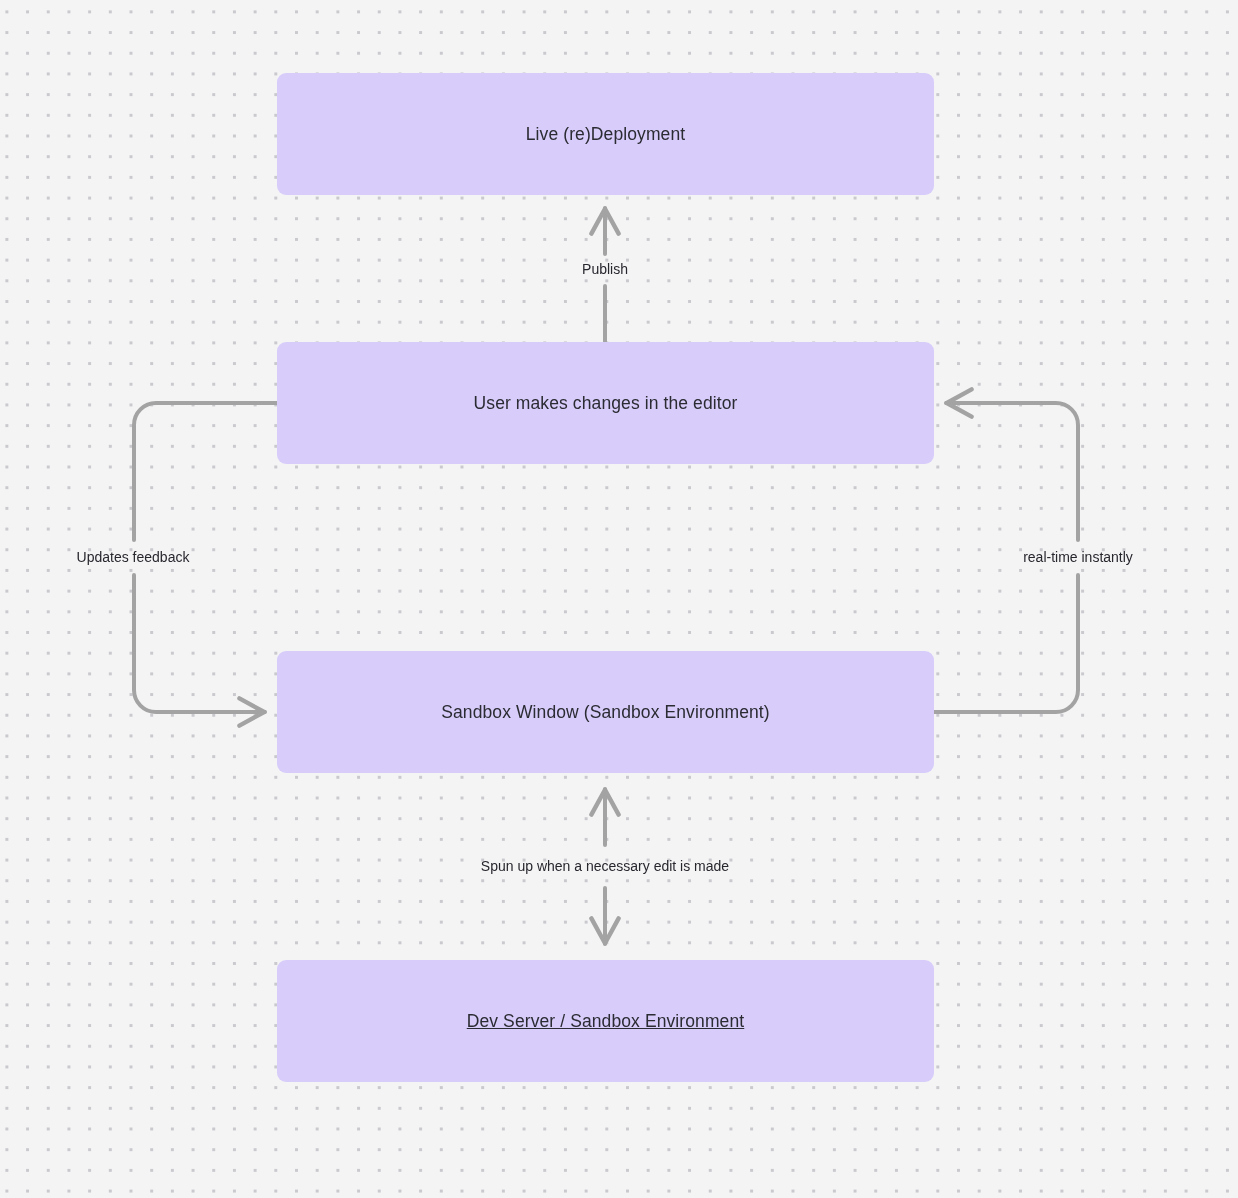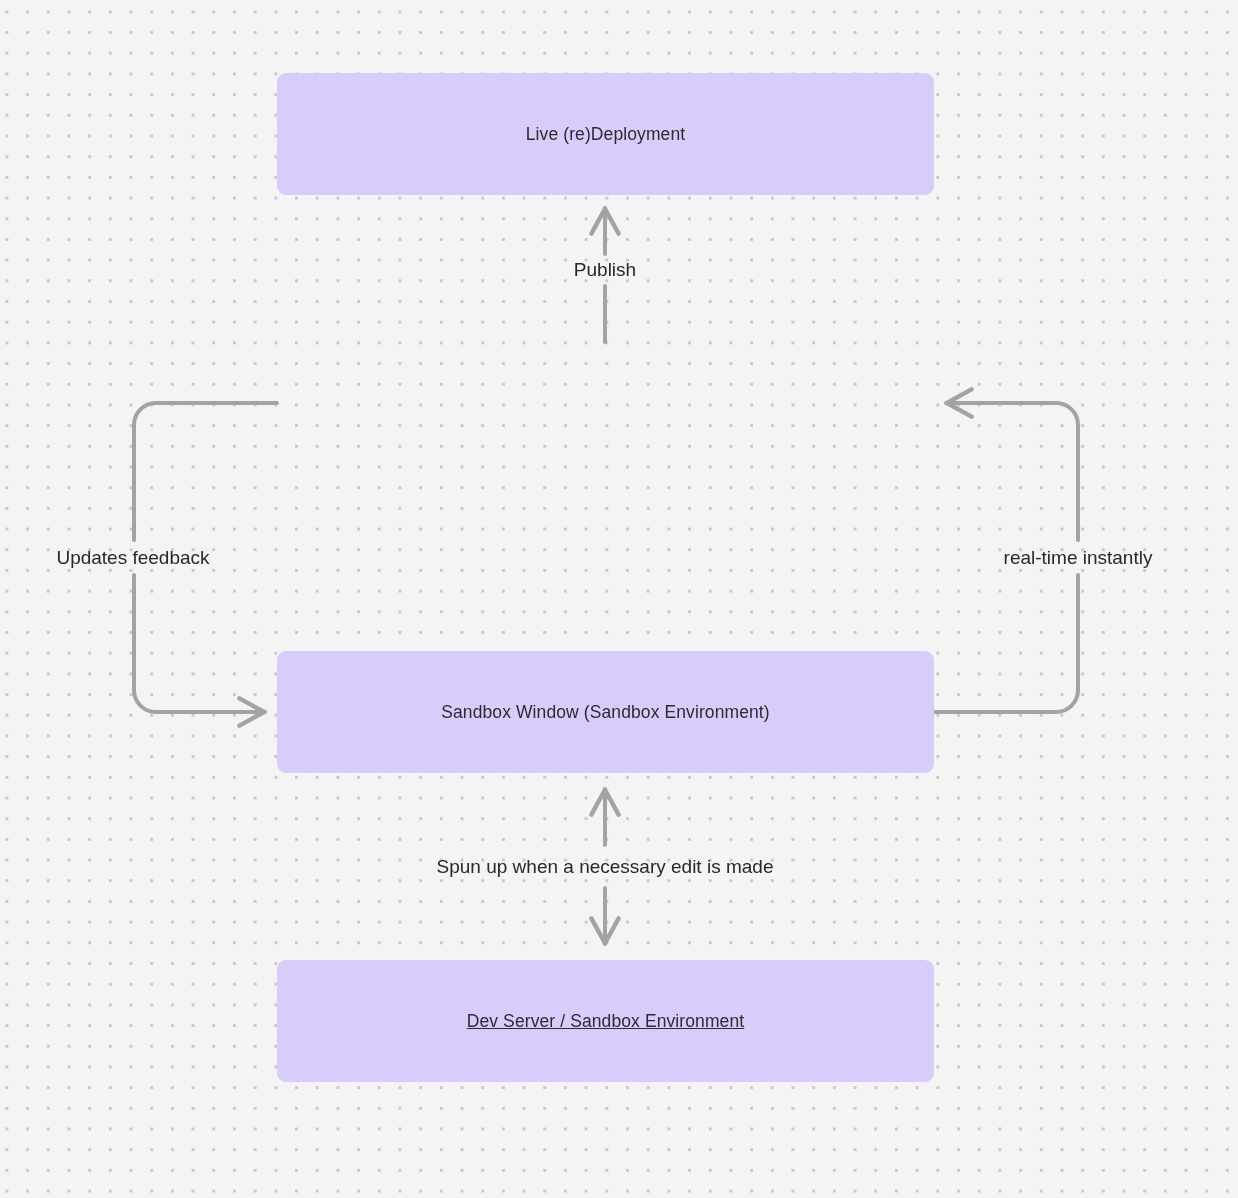--- a/index.html
+++ b/index.html
@@ -44,21 +44,21 @@
     letter-spacing: 0.1px;
     line-height: 1.2;
     text-align: center;
   }
   .node-label {
     pointer-events: none;
   }
   .edge-label {
     position: absolute;
     color: #27272e;
-    font-size: 19px;
+    font-size: 14px;
     line-height: 1;
     white-space: nowrap;
     background-color: transparent;
   }
   .el-center {
     transform: translate(-50%, -50%);
   }
 </style>
 </head>
 <body>
@@ -90,20 +90,23 @@
     <g>
       <path d="M 605,845 L 605,789" fill="none" stroke="#a3a3a3" stroke-width="4" stroke-linecap="round" marker-end="url(#arrowhead)"></path>
       <path d="M 605,888 L 605,944" fill="none" stroke="#a3a3a3" stroke-width="4" stroke-linecap="round" marker-end="url(#arrowhead)"></path>
     </g>
   </svg>
 
   <div class="node" style="left:277px; top:73px; width:657px; height:122px;">
     <span class="node-label">Live (re)Deployment</span>
   </div>
 
+  <div class="node" style="left:277px; top:342px; width:657px; height:122px;">
+    <span class="node-label">User makes changes in the editor</span>
+  </div>
 
   <div class="node" style="left:277px; top:651px; width:657px; height:122px;">
     <span class="node-label">Sandbox Window (Sandbox Environment)</span>
   </div>
 
   <div class="node" style="left:277px; top:960px; width:657px; height:122px;text-decoration:underline;">
     <span class="node-label">Dev Server / Sandbox Environment</span>
   </div>
 
   <div class="edge-label el-center" style="left:605px; top:269px;">Publish</div>

